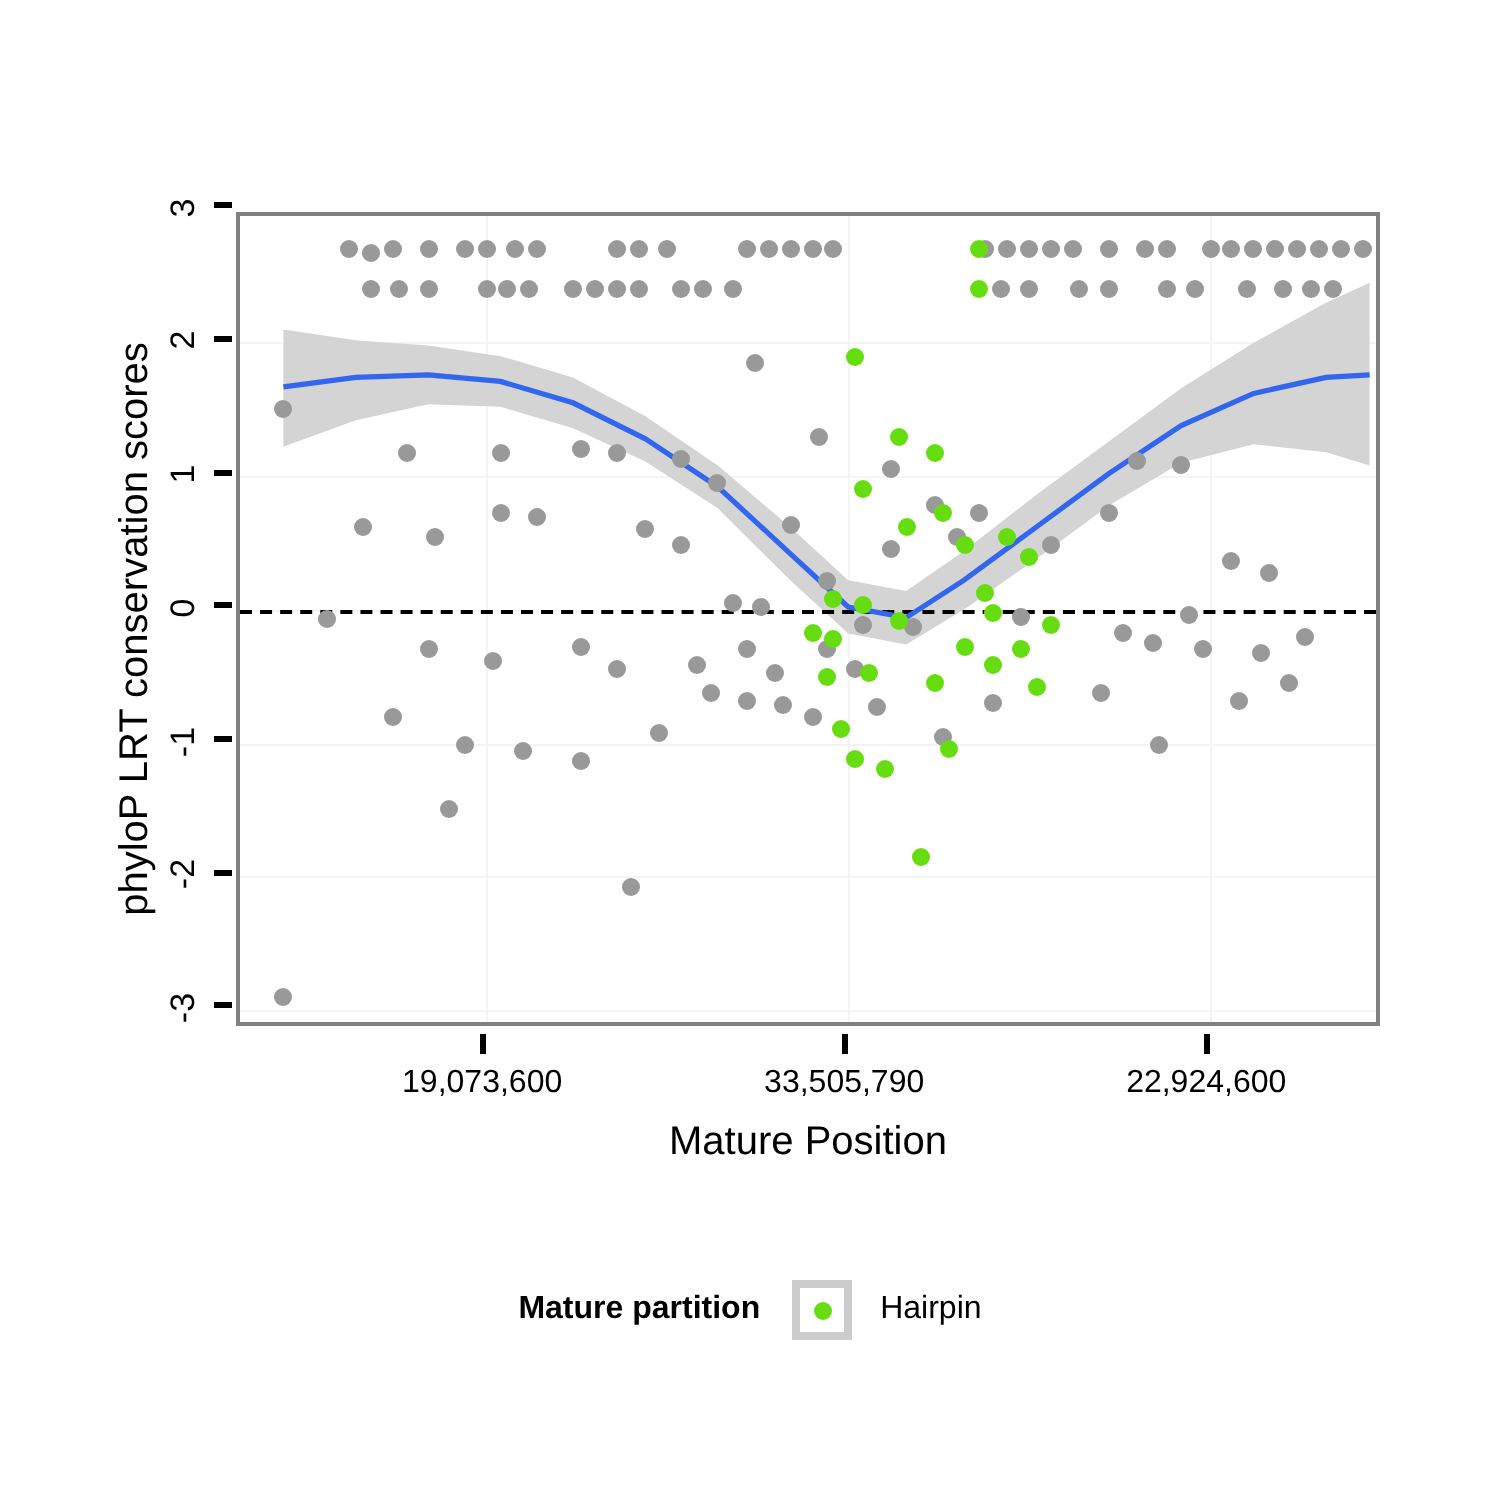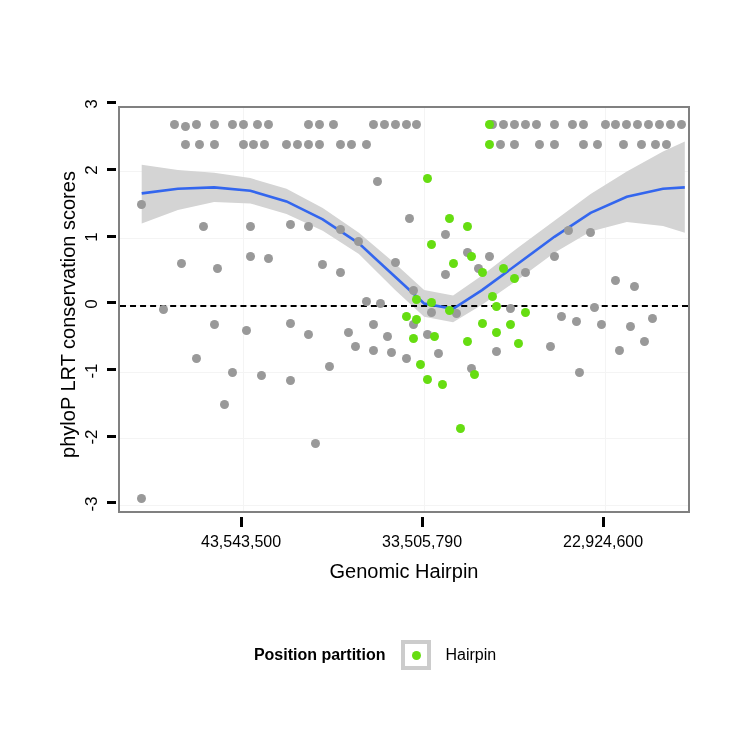--- a/index.html
+++ b/index.html
@@ -357,30 +357,30 @@
         <div class="pt green" style="left: 300.481px; top: 256.877px;"></div>
         <div class="pt green" style="left: 307.722px; top: 271.556px;"></div>
         <div class="pt green" style="left: 322.203px; top: 276.893px;"></div>
         <div class="pt green" style="left: 354.785px; top: 266.885px;"></div>
         <div class="pt green" style="left: 340.304px; top: 320.262px;"></div>
       </div>
   </div>
 
   <div id="x-axis">
       <div class="x-tick-mark" style="left: 239.589px; top: 517px;"></div>
-      <div class="x-tick-label" style="left: 241.089px; top: 533px;">43,543,500</div>
+      <div class="x-tick-label" style="left: 241.089px; top: 533px;">19,073,600</div>
       <div class="x-tick-mark" style="left: 420.601px; top: 517px;"></div>
       <div class="x-tick-label" style="left: 422.101px; top: 533px;">33,505,790</div>
       <div class="x-tick-mark" style="left: 601.614px; top: 517px;"></div>
       <div class="x-tick-label" style="left: 603.114px; top: 533px;">22,924,600</div>
     </div>
 
-  <div class="x-axis-title">Genomic Hairpin</div>
+  <div class="x-axis-title">Mature Position</div>
 
   <div class="legend">
-    <span class="legend-title">Position partition</span>
+    <span class="legend-title">Mature partition</span>
     <span class="legend-key">
       <span class="legend-key-dot"></span>
     </span>
     <span class="legend-label">Hairpin</span>
   </div>
 
 </div>
 
 </body></html>

